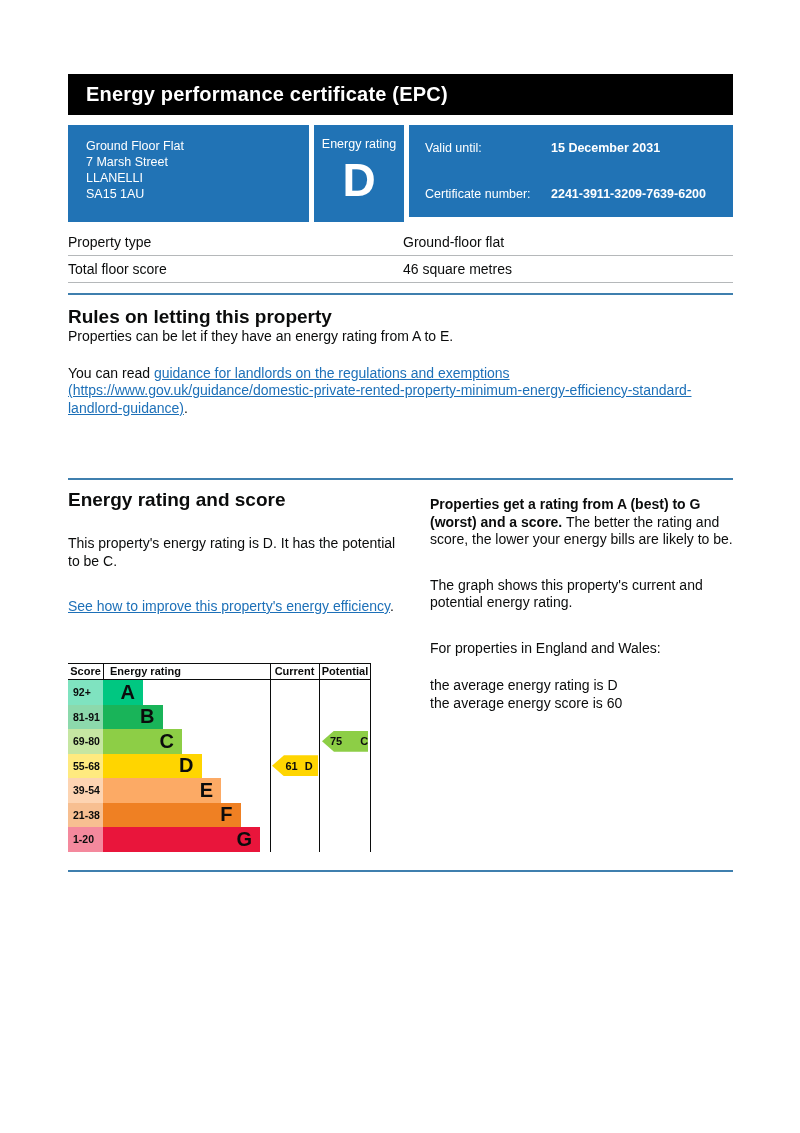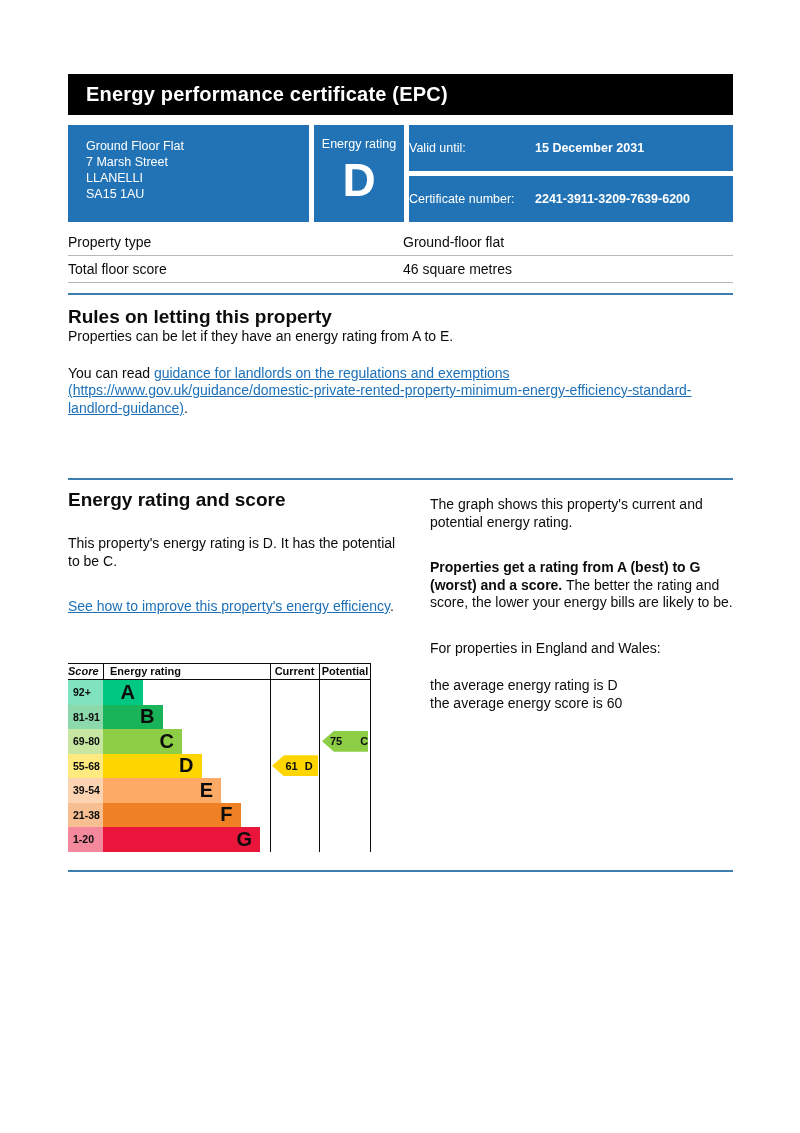--- a/index.html
+++ b/index.html
@@ -35,23 +35,23 @@
   }
   .rating-box {
     width:90px; height:97px; margin-left:5px;
     text-align:center; box-sizing:border-box; padding-top:12px;
   }
   .rating-box .rating-label { font-size:12.5px; }
   .rating-box .rating-letter { font-size:46px; font-weight:bold; line-height:58px; }
   .right-boxes { margin-left:5px; width:324px; display:flex; flex-direction:column; }
   .info-box {
     height:46px; display:flex; align-items:center;
-    font-size:12.5px; box-sizing:border-box; padding-left:0;
-  }
-  .info-box + .info-box { margin-top:5px; }
+    font-size:12.5px; box-sizing:border-box; padding-left:16px;
+  }
+  .info-box + .info-box { }
   .info-box .lbl { width:126px; }
   .info-box .val { font-weight:bold; }
 
   
   .prop-table { left:68px; top:229px; width:665px; font-size:14px; }
   .prop-row {
     display:flex; height:26px; align-items:center;
     border-bottom:1px solid #b5b8ba;
   }
   .prop-row .plabel { width:335px; }
@@ -81,21 +81,21 @@
   
   .epc-chart {
     left:68px; top:663px; width:303px; height:189px;
     font-size:11px;
   }
   .epc-header {
     position:absolute; left:0; top:0; width:303px; height:17px;
     border-top:1px solid #0b0c0c; border-bottom:1px solid #0b0c0c;
     box-sizing:border-box; display:flex; font-weight:bold;
   }
-  .h-score { width:35px; line-height:15px;font-style:italic; }
+  .h-score { width:35px; text-align:center; line-height:15px; }
   .h-rating { flex:1; padding-left:6px; line-height:15px; border-left:1px solid #0b0c0c; box-sizing:border-box; }
   .h-current { width:49px; text-align:center; line-height:15px; }
   .h-potential { width:52px; text-align:center; line-height:15px; }
   .vline { position:absolute; width:1px; background:#0b0c0c; top:0; height:189px; }
   .epc-bands { position:absolute; left:0; top:17px; width:303px; }
   .epc-row { display:flex; height:24.5px; }
   .epc-score {
     width:35px; box-sizing:border-box; padding-left:5px;
     font-size:10.5px; font-weight:bold; display:flex; align-items:center;
   }
@@ -165,22 +165,22 @@
 
   <div class="abs divider" style="top:478px;"></div>
 
   <div class="abs twocol section" style="height:174px;">
     <div class="col-left">
       <h2>Energy rating and score</h2>
       <p class="p1">This property's energy rating is D. It has the potential to be C.</p>
       <p><a href="#" class="gov-link">See how to improve this property's energy efficiency</a><span>.</span></p>
     </div>
     <div class="col-right">
+      <p class="p"><span class="bold-lead">Properties get a rating from A (best) to G (worst) and a score.</span><span> The better the rating and score, the lower your energy bills are likely to be.</span></p>
       <p class="p">The graph shows this property's current and potential energy rating.</p>
-      <p class="p"><span class="bold-lead">Properties get a rating from A (best) to G (worst) and a score.</span><span> The better the rating and score, the lower your energy bills are likely to be.</span></p>
       <p class="p3">For properties in England and Wales:</p>
       <div class="avg">the average energy rating is D</div>
       <div class="avg">the average energy score is 60</div>
     </div>
   </div>
 
   <div class="abs epc-chart">
     <div class="epc-header">
       <div class="h-score">Score</div>
       <div class="h-rating">Energy rating</div>

